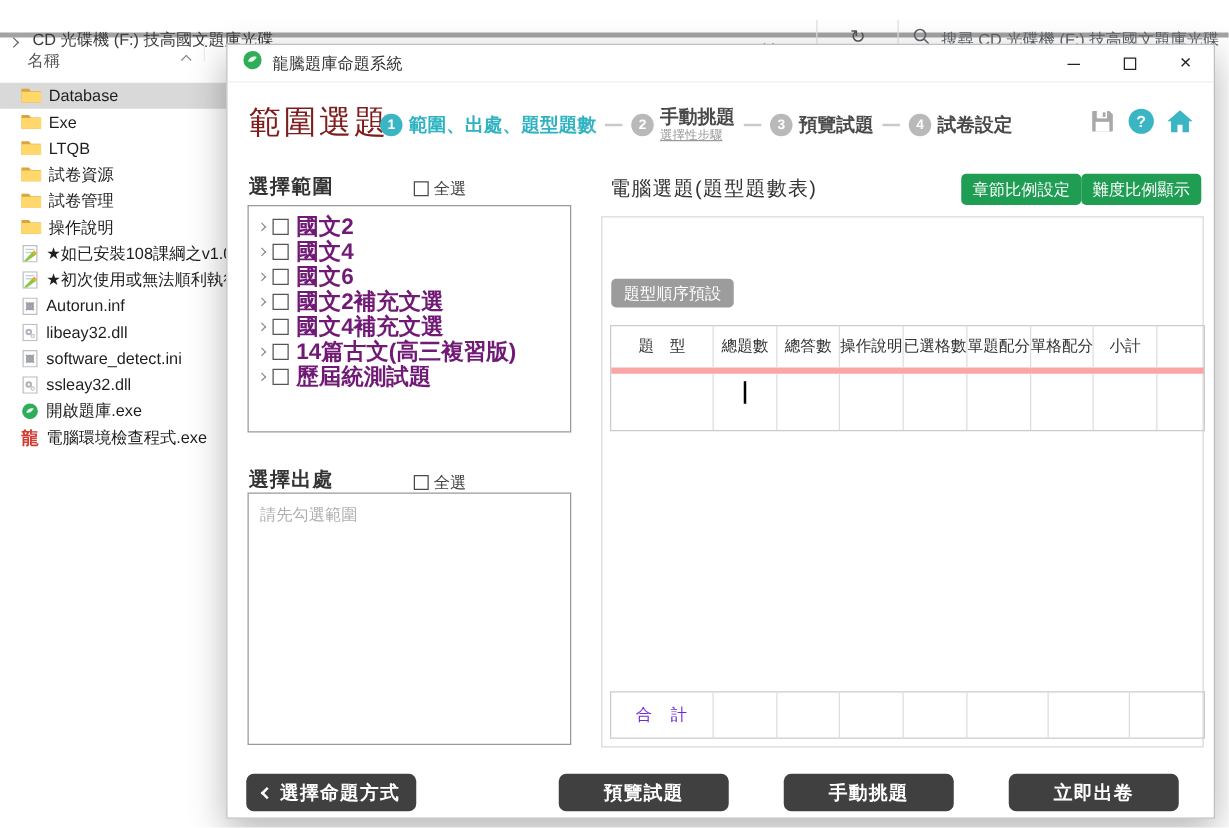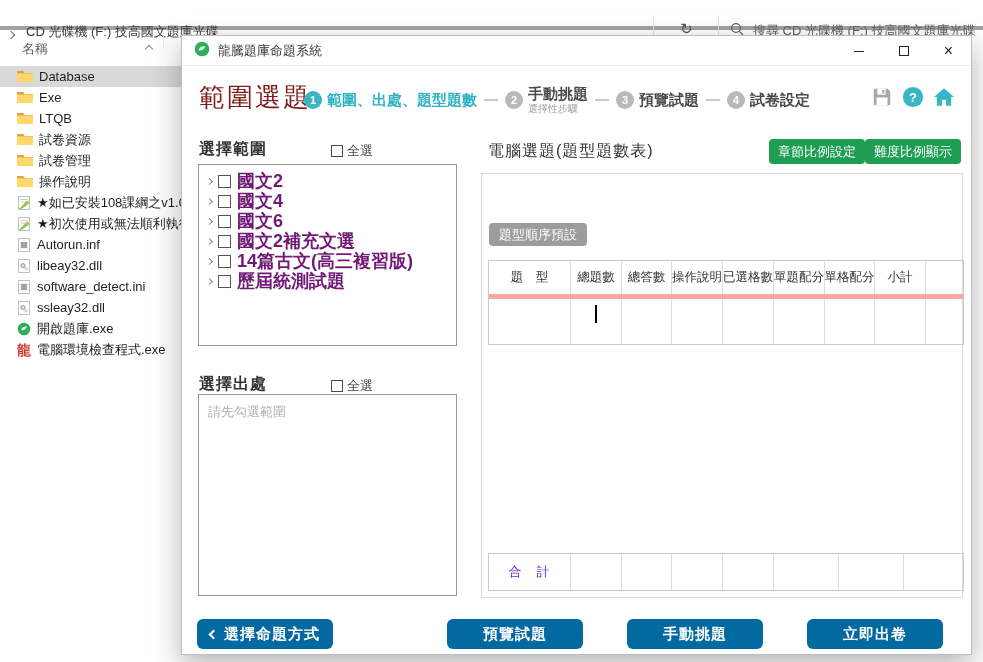--- a/index.html
+++ b/index.html
@@ -45,21 +45,21 @@
 
   .page-title { position:absolute; left:17px; top:44px; font-size:26px; letter-spacing:2px; color:#7f1d1d; font-weight:500; }
 
   .steps { position:absolute; left:122px; top:48px; height:32px; display:flex; align-items:center; gap:7px; }
   .step { display:flex; align-items:center; gap:5px; cursor:pointer; }
   .step-num { width:18px; height:18px; border-radius:50%; background:#b9b9b9; color:#fff; font-size:11px; font-weight:bold; display:flex; align-items:center; justify-content:center; }
   .step.active .step-num { background:#3ab5c3; }
   .step-label { font-size:15px; color:#4a4a4a; font-weight:600; white-space:nowrap; }
   .step.active .step-label { color:#2fb3c2; }
   .step-2col { display:flex; flex-direction:column; line-height:1.1; }
-  .step-sub { font-size:10px; color:#9b9b9b; }
+  .step-sub { font-size:10px; color:#9b9b9b;text-decoration:underline; }
   .dashbar { width:14px; height:2px; background:#c9c9c9; }
 
   .hdr-icons { position:absolute; right:16px; top:50px; display:flex; align-items:center; gap:9px; }
   .hdr-icons > span { cursor:pointer; display:inline-flex; }
 
   
   .sec-title { position:absolute; font-size:16px; color:#333; font-weight:600; letter-spacing:1px; }
   .selall { position:absolute; display:flex; align-items:center; gap:4px; font-size:13px; color:#444; cursor:pointer; }
   .cb { width:12px; height:12px; border:1px solid #4a4a4a; background:#fff; display:inline-block; flex:0 0 auto; }
   .panel-box { position:absolute; width:259px; border:1px solid #999; background:#fff; }
@@ -82,21 +82,21 @@
   .th:last-child, .td:last-child { border-right:none; }
   .qrow.hdr .th { height:33px; }
   .qrow.body .td { height:45px; align-items:flex-start; }
   .qtotal { position:absolute; left:6px; bottom:6px; width:476px; border:1px solid #ccc; }
   .qtotal .td { height:36px; }
   .total-label { font-size:13px; color:#6d28d9; letter-spacing:1px; }
   .cursor { width:1.5px; height:18px; background:#000; margin-top:6px; animation:blink 1.1s step-end infinite; }
   @keyframes blink { 50% { opacity:0; } }
 
   
-  .btn-green-lg { position:absolute; top:583px; width:136px; height:30px; background:#0369a1; color:#fff; font-size:15px; font-weight:600; border-radius:6px; display:flex; align-items:center; justify-content:center; gap:7px; cursor:pointer; letter-spacing:1px; }
+  .btn-green-lg { position:absolute; top:583px; width:136px; height:30px; background:#404040; color:#fff; font-size:15px; font-weight:600; border-radius:6px; display:flex; align-items:center; justify-content:center; gap:7px; cursor:pointer; letter-spacing:1px; }
   .chev-left { display:inline-block; width:7px; height:7px; border-left:2px solid #fff; border-bottom:2px solid #fff; transform:rotate(45deg); }
 </style>
 </head>
 <body>
 
 <div class="topbar">
   <span class="crumb-chev"><span class="chev right"></span></span>
   <span class="crumb">CD 光碟機 (F:) 技高國文題庫光碟</span>
   <span class="addr-drop"><span class="chev down"></span></span>
   <span class="tb-sep" style="left:653px"></span>
@@ -328,20 +328,25 @@
           <span class="tree-label">國文6</span>
         </div>
         <div class="tree-row">
           <span class="tree-chev"></span>
           <span class="tree-cb"></span>
           <span class="tree-label">國文2補充文選</span>
         </div>
         <div class="tree-row">
           <span class="tree-chev"></span>
           <span class="tree-cb"></span>
+          <span class="tree-label">國文4補充文選</span>
+        </div>
+        <div class="tree-row">
+          <span class="tree-chev"></span>
+          <span class="tree-cb"></span>
           <span class="tree-label">14篇古文(高三複習版)</span>
         </div>
         <div class="tree-row">
           <span class="tree-chev"></span>
           <span class="tree-cb"></span>
           <span class="tree-label">歷屆統測試題</span>
         </div>
       </div>
   </div>
 

